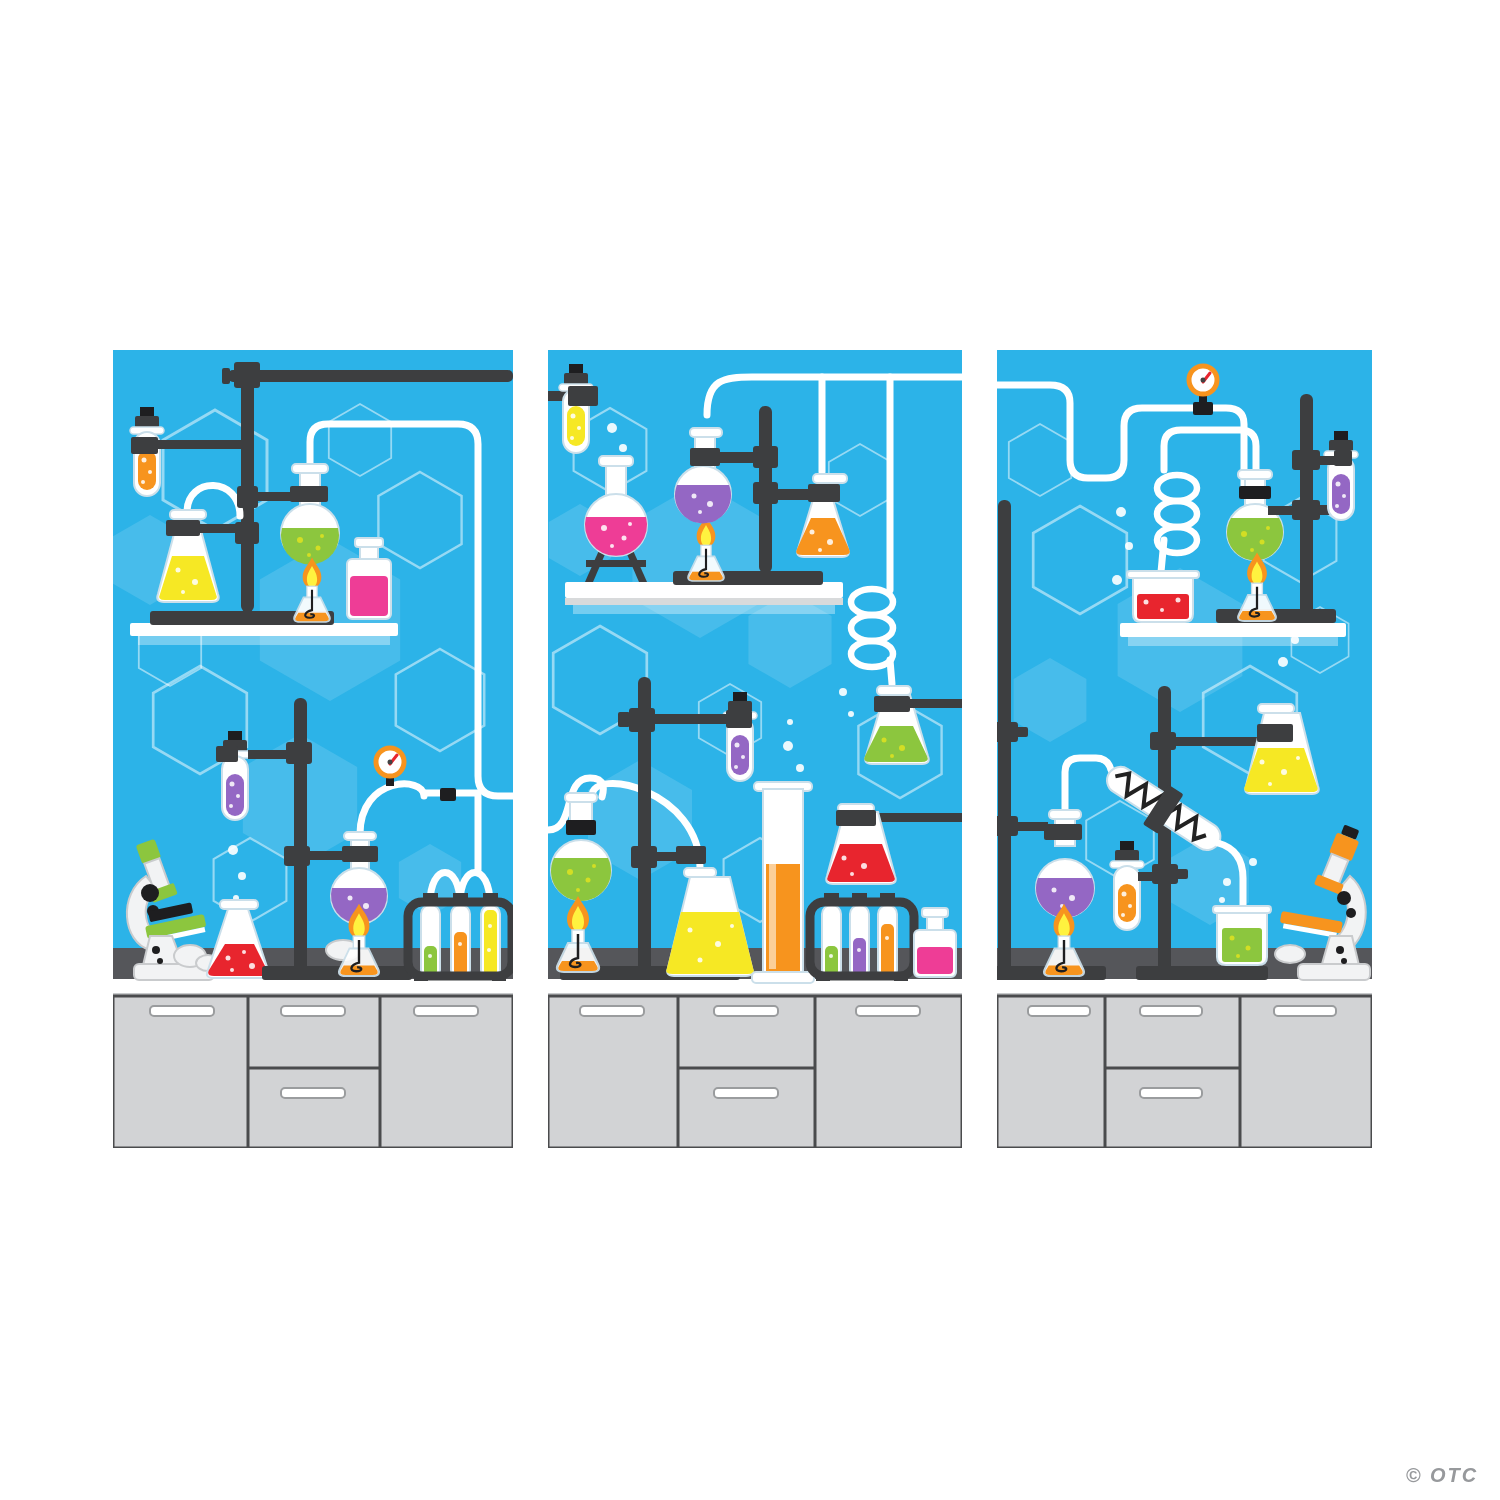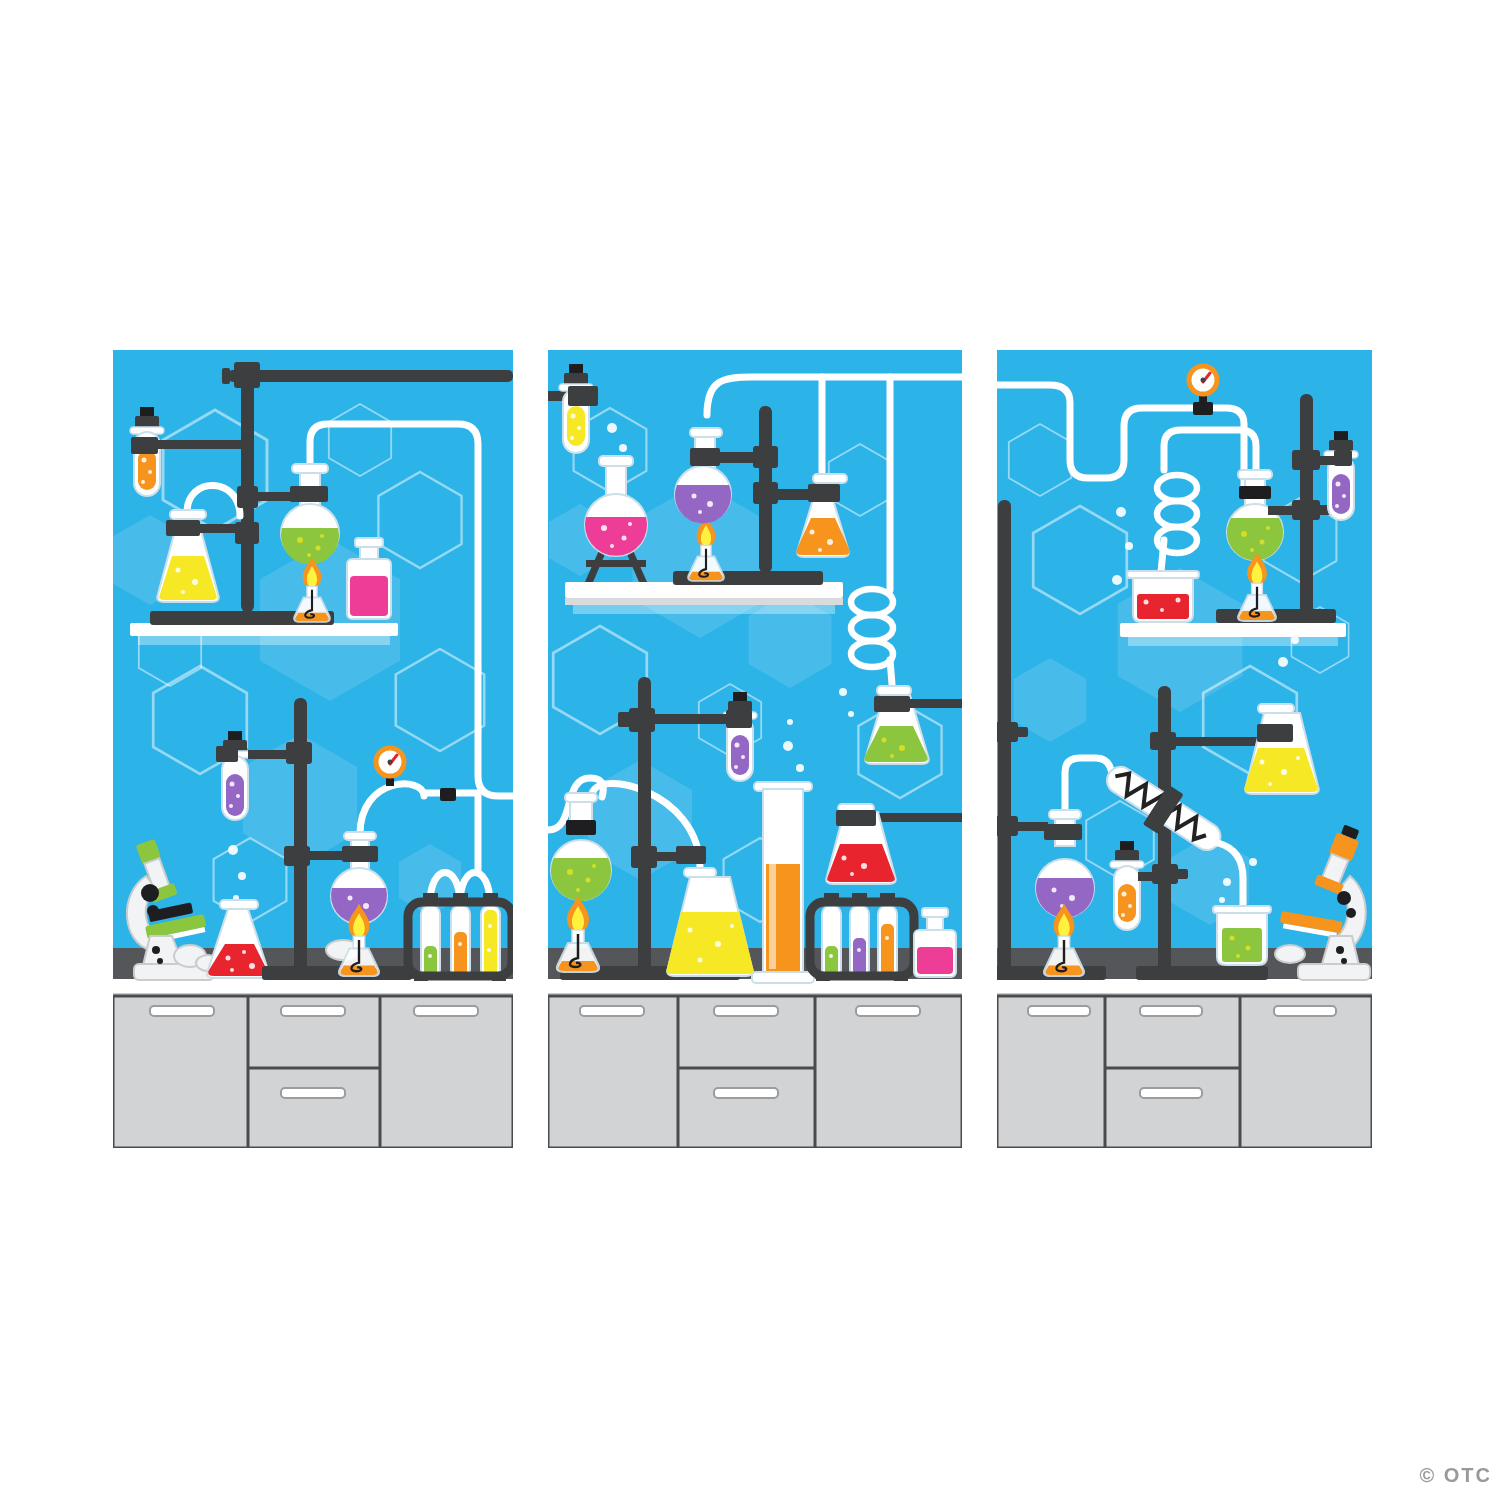--- a/index.html
+++ b/index.html
@@ -22,22 +22,22 @@
   .tube{fill:none;stroke:var(--tube);stroke-width:7;stroke-linecap:round;stroke-linejoin:round;}
   .coil{fill:none;stroke:var(--tube);stroke-width:6.5;}
   .lo{fill:var(--liquid_orange);} .ly{fill:var(--liquid_yellow);} .lg{fill:var(--liquid_green);}
   .lp{fill:var(--liquid_purple);} .lr{fill:var(--liquid_red);} .lpk{fill:var(--liquid_pink);}
   .dw{fill:#fff;opacity:.85;} .dy{fill:var(--dot_yellow);opacity:.95;}
   .shelf{fill:#fff;} .shelfedge{fill:#D8DADB;} .shsh{fill:var(--shelf_shadow);}
   .bubble{fill:#fff;opacity:.9;}
   .mbody{fill:var(--scope_body);stroke:var(--scope_gray);stroke-width:2;}
   .mgreen{fill:var(--scope_green);} .morange{fill:var(--scope_orange);}
   .zig{fill:none;stroke:#222;stroke-width:4;stroke-linejoin:miter;}
-  .watermark{position:absolute;left:1392px;top:1464px;width:100px;text-align:right;
-    font-size:20px;font-weight:bold;letter-spacing:2px;color:var(--watermark_color);}
+  .watermark{position:absolute;left:1392px;top:1464px;width:100px;text-align:center;
+    font-size:20px;font-weight:bold;letter-spacing:2px;color:var(--watermark_color);font-style:italic;}
 </style>
 </head>
 <body>
 
 <div class="stage">
 <svg width="1500" height="1500" viewBox="0 0 1500 1500">
 <defs>
   <polygon id="hex" points="0,-60 52,-30 52,30 0,60 -52,30 -52,-30"></polygon>
   <clipPath id="cp1">
           <rect x="113" y="350" width="400" height="798"></rect>

